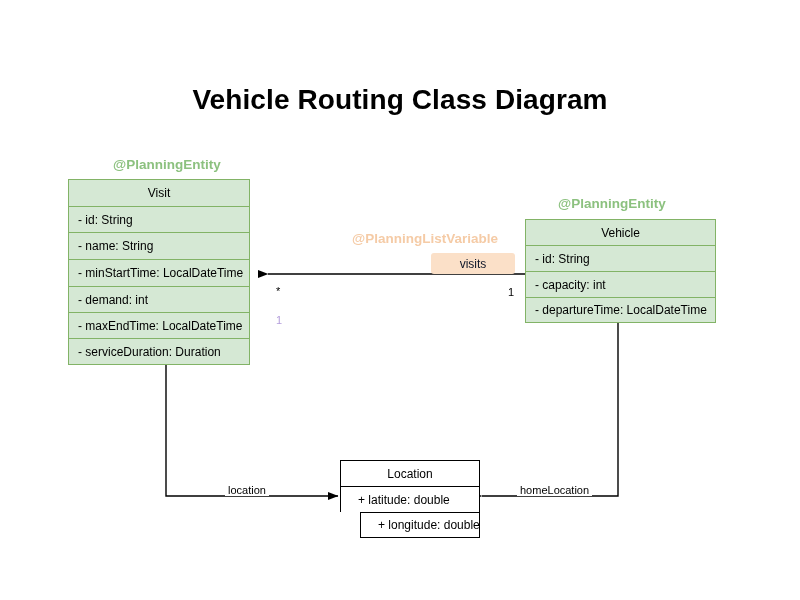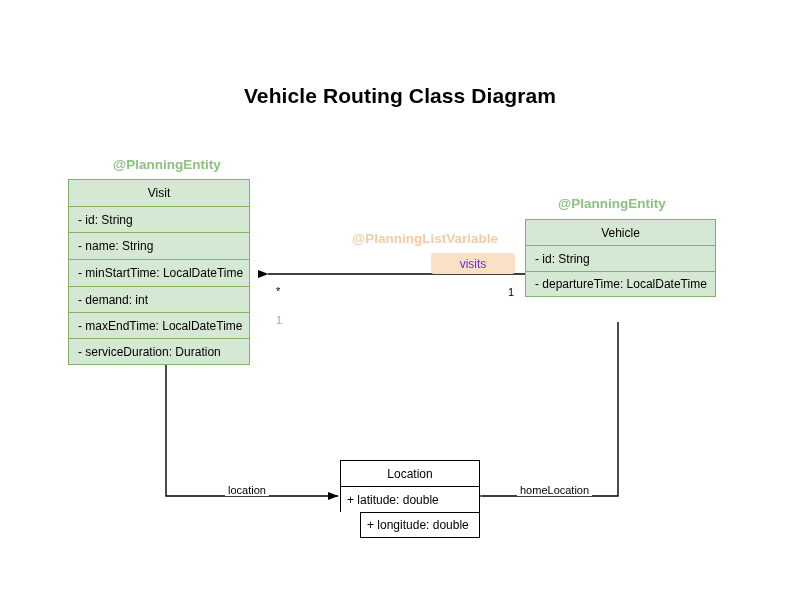--- a/index.html
+++ b/index.html
@@ -14,21 +14,21 @@
     background: #ffffff;
     font-family: "Liberation Sans", sans-serif;
     overflow: hidden;
   }
   #title {
     position: absolute;
     left: 0;
     top: 84px;
     width: 800px;
     text-align: center;
-    font-size: 21px;
+    font-size: 28px;
     font-weight: bold;
     color: #000000;
     letter-spacing: 0.1px;
   }
   .stereotype {
     position: absolute;
     font-size: 13.5px;
     font-weight: bold;
     white-space: nowrap;
   }
@@ -58,21 +58,21 @@
   .umlbox.green .row:last-child { border-bottom: 1px solid #82b366; }
   .umlbox.green .row.header {
     justify-content: center;
     padding-left: 0;
   }
   
   .umlbox.plain .row {
     background: #ffffff;
     border: 1px solid #000000;
     border-bottom: none;
-    padding-left: 6px;
+    padding-left: 17px;
   }
   .umlbox.plain .row:last-child { border-bottom: 1px solid #000000; margin-left: 20px; }
   .umlbox.plain .row.header {
     justify-content: center;
     padding-left: 0;
   }
 
   .edge-label {
     position: absolute;
     font-size: 11px;
@@ -87,21 +87,21 @@
     white-space: nowrap;
   }
   .mult.black { color: #000000; }
   .mult.lilac { color: #b39ddb; }
 
   .badge {
     position: absolute;
     background: #fbe0c8;
     border-radius: 3px;
     font-size: 12px;
-    color: #6d28d9;
+    color: #0f172a;
     display: flex;
     align-items: center;
     justify-content: center;
   }
   svg.wires {
     position: absolute;
     left: 0;
     top: 0;
     width: 800px;
     height: 600px;
@@ -148,20 +148,21 @@
     <div class="row" style="height:26px;">- demand: int</div>
     <div class="row" style="height:26px;">- maxEndTime: LocalDateTime</div>
     <div class="row" style="height:27px;">- serviceDuration: Duration</div>
   </div>
 
   <div class="stereotype green" style="left:558px; top:196px;">@PlanningEntity</div>
 
   <div class="umlbox green" style="left:525px; top:219px; width:191px;">
     <div class="row header" style="height:26px;">Vehicle</div>
     <div class="row" style="height:26px;">- id: String</div>
+    <div class="row" style="height:26px;">- capacity: int</div>
     <div class="row" style="height:26px;">- departureTime: LocalDateTime</div>
   </div>
 
   <div class="umlbox plain" style="left:340px; top:460px; width:140px;">
     <div class="row header" style="height:26px;">Location</div>
     <div class="row" style="height:26px;">+ latitude: double</div>
     <div class="row" style="height:26px;">+ longitude: double</div>
   </div>
 
   <div class="stereotype orange" style="left:352px; top:231px;">@PlanningListVariable</div>

